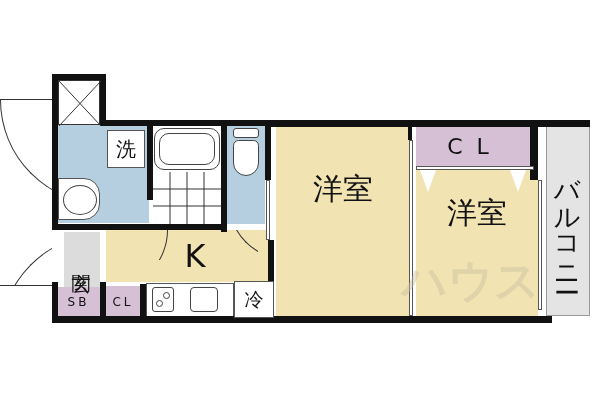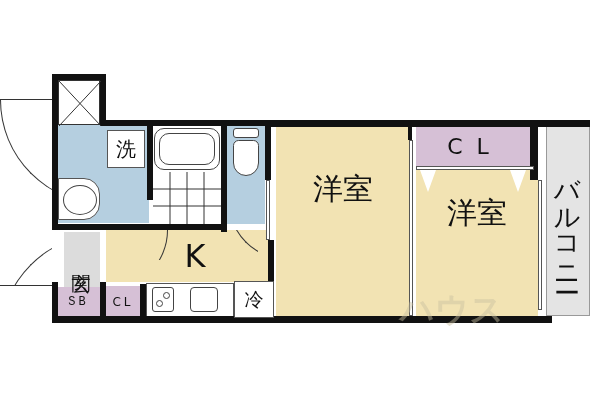--- a/index.html
+++ b/index.html
@@ -99,21 +99,21 @@
   <div class="abs" style="left:3px;top:12px;width:7px;height:7px;border:1px solid #444;border-radius:50%;"></div>
 </div>
 <div class="abs" style="left:190px;top:287px;width:28px;height:25px;border:1px solid #444;border-radius:4px;"></div>
 
 <div class="label" style="left:234px;top:281px;width:38px;height:35px;background:#fff;border:1px solid #555;font-size:19px;">
   <span>冷</span>
 </div>
 
 <div class="label" style="left:64px;top:234px;width:36px;height:52px;font-size:19px;writing-mode:vertical-rl;letter-spacing:2px;">玄関</div>
 
-<div class="label" style="left:57px;top:287px;width:43px;height:30px;font-size:12px;letter-spacing:3px;font-family:Liberation Mono, monospace;">SB</div>
+<div class="label" style="left:57px;top:287px;width:43px;height:30px;font-size:12px;letter-spacing:3px;">SB</div>
 <div class="label" style="left:106px;top:286px;width:34px;height:31px;font-size:12px;letter-spacing:3px;">CL</div>
 
 <div class="door-arc" style="left:108px;top:230px;width:60px;height:60px;border-radius:0 0 100% 0;clip-path:inset(0 0 30px 30px);border-top:none;border-left:none;"></div>
 <div class="door-arc" style="left:228px;top:200px;width:60px;height:60px;border-radius:0 0 0 100%;clip-path:inset(30px 30px 0 0);border-top:none;border-right:none;"></div>
 
 <div class="abs" style="left:266px;top:180px;width:4px;height:60px;border:1px solid #555;background:#fff;"></div>
 <div class="abs" style="left:409px;top:140px;width:4px;height:176px;border:1px solid #555;background:#fff;"></div>
 <div class="abs" style="left:538px;top:180px;width:4px;height:130px;border:1px solid #555;background:#fff;"></div>
 
 <div class="abs" style="left:420px;top:170px;width:0;height:0;border-left:8px solid transparent;border-right:8px solid transparent;border-top:22px solid #fff;"></div>
@@ -125,15 +125,15 @@
 <div class="abs" style="left:276px;top:170px;width:134px;text-align:center;font-size:30px;line-height:38px;color:#111;">
   <div>洋室</div>
 </div>
 
 <div class="abs" style="left:416px;top:194px;width:122px;text-align:center;font-size:30px;line-height:38px;color:#111;">
   <div>洋室</div>
 </div>
 
 <div class="label" style="left:546px;top:130px;width:44px;height:180px;font-size:26px;writing-mode:vertical-rl;">バルコニー</div>
 
-<div class="abs" style="left:400px;top:262px;width:140px;text-align:left;color:rgba(200,190,160,0.45);font-size:34px;font-weight:bold;line-height:38px;margin-top:28px;">
+<div class="abs" style="left:400px;top:262px;width:140px;text-align:right;color:rgba(200,190,160,0.45);font-size:45px;font-weight:bold;line-height:38px;">
   <div>ハウス</div>
 </div>
 
 </body></html>

